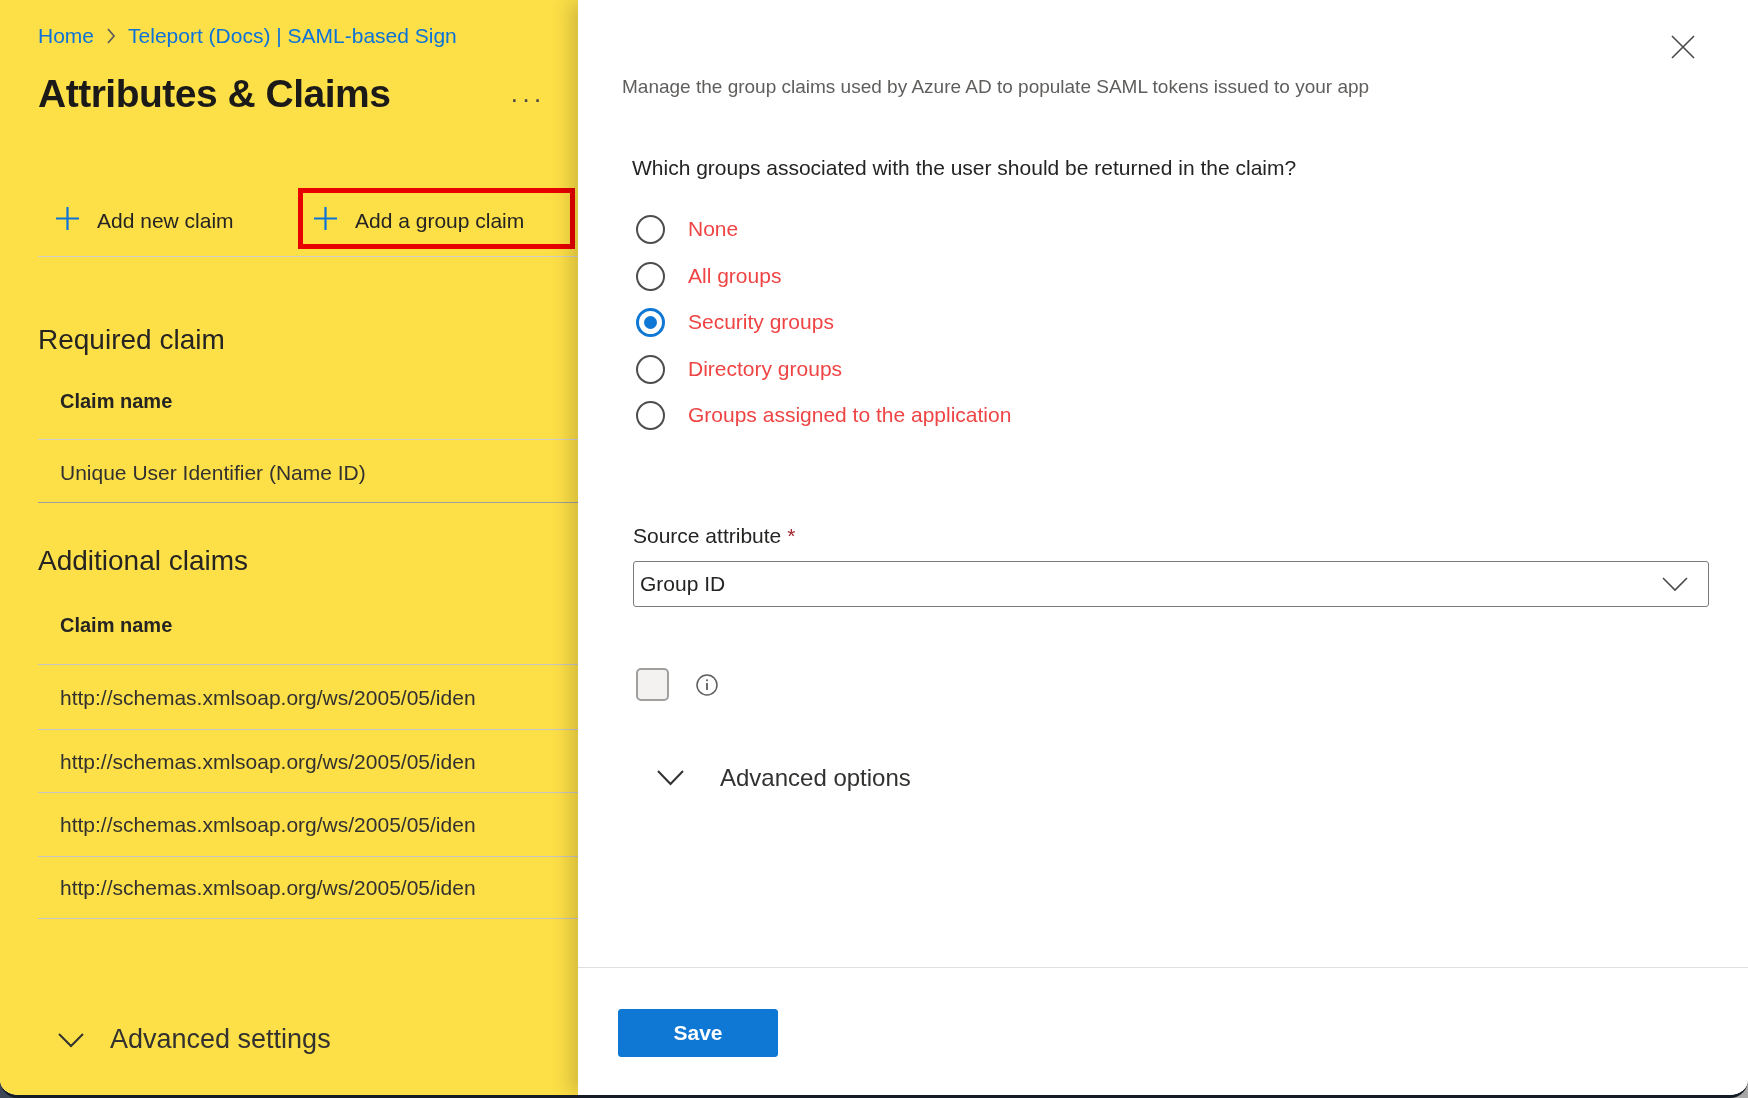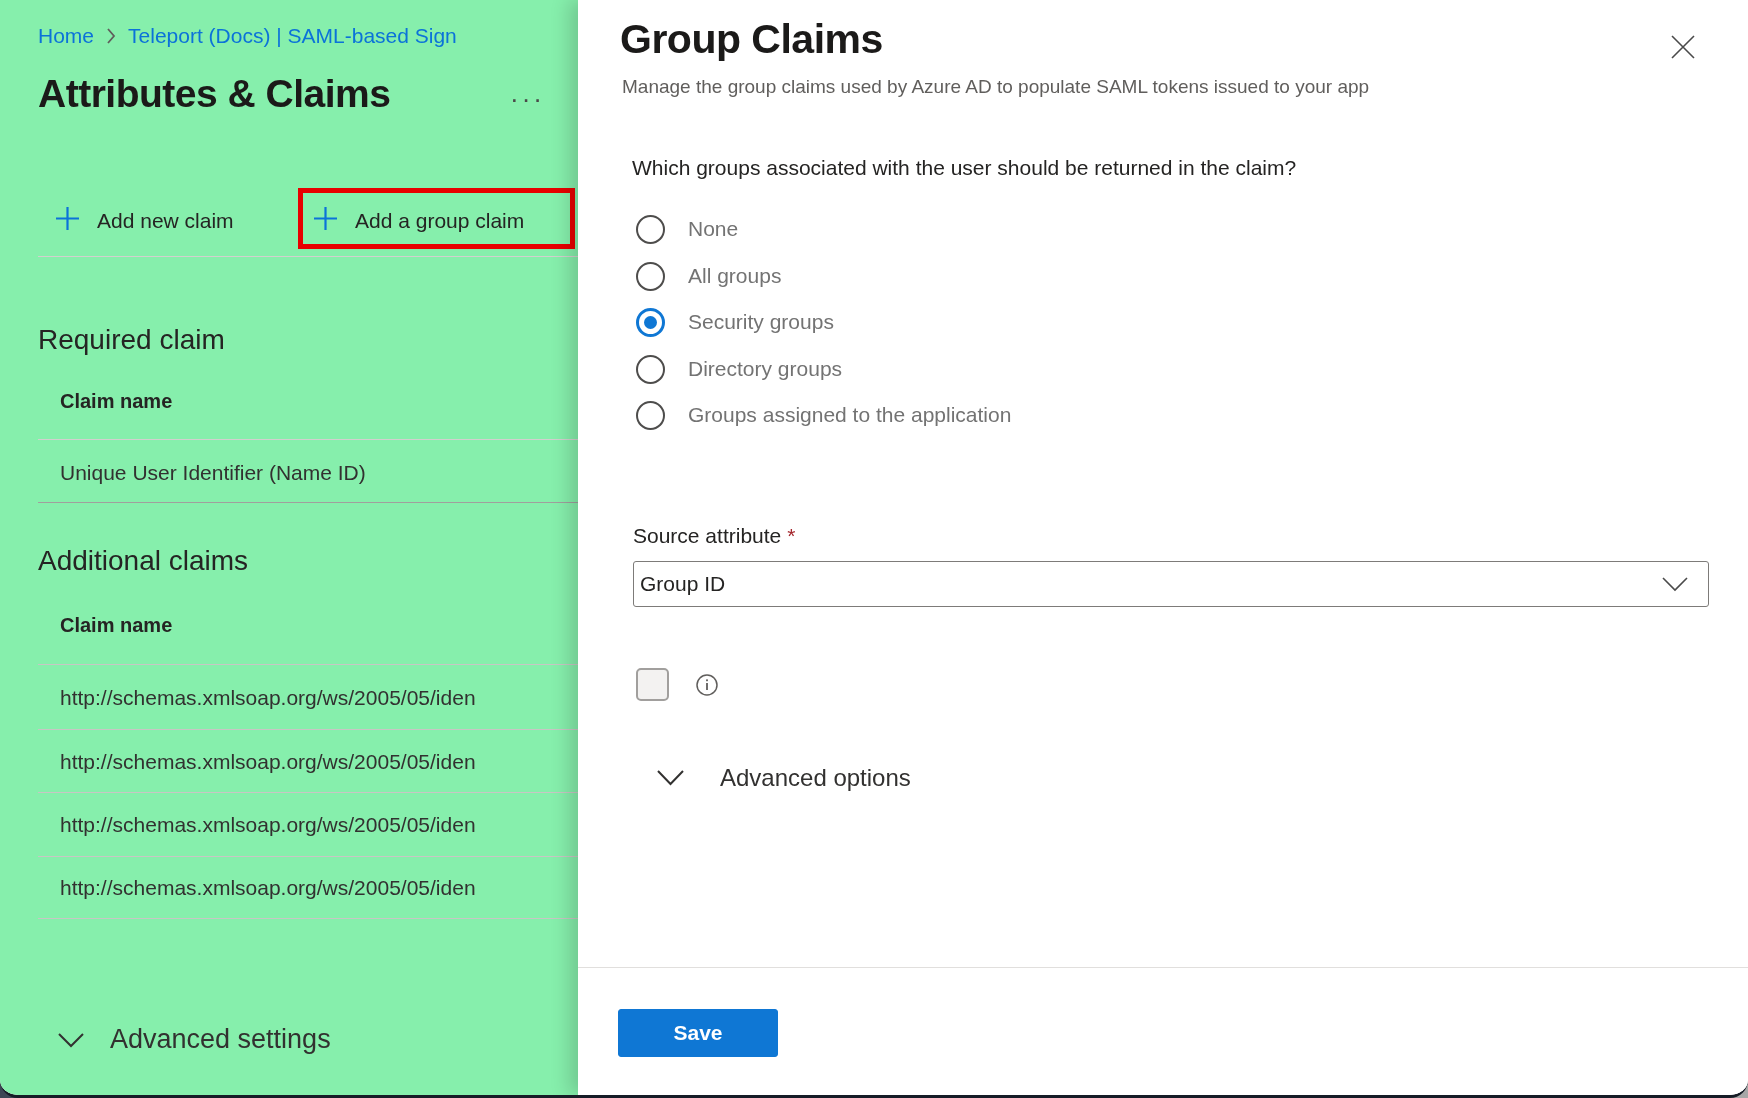--- a/index.html
+++ b/index.html
@@ -9,21 +9,21 @@
     background:linear-gradient(90deg,#3c4654 0%,#8f959c 60%,#a7a7a7 100%);
     overflow:hidden;
   }
   .window {
     position:relative; width:1748px; height:1098px;
     background:#ffffff; overflow:hidden;
     border-bottom:3px solid #161c26;
     border-bottom-left-radius:18px; border-bottom-right-radius:18px;
   }
   
-  .left-page { position:absolute; left:0; top:0; width:578px; height:100%; background:#86efac; overflow:hidden; }
+  .left-page { position:absolute; left:0; top:0; width:578px; height:100%; background:#fde047; overflow:hidden; }
   .breadcrumb { position:absolute; left:38px; top:24px; font-size:21px; white-space:nowrap; display:flex; align-items:center; gap:12px; }
   .crumb-link { color:#0b72d9; text-decoration:none; cursor:pointer; }
   .crumb-sep { color:#605e5c; display:inline-flex; }
   .page-title { position:absolute; left:38px; top:72px; font-size:39px; font-weight:700; color:#1b1a19; letter-spacing:-0.5px; }
   .more-options { position:absolute; left:510px; top:84px; font-size:26px; color:#4a4948; letter-spacing:3px; cursor:pointer; }
   .toolbar-btn { position:absolute; display:flex; align-items:center; gap:18px; height:50px; top:196px; cursor:pointer; font-size:21px; color:#252423; }
   .btn-add-new { left:56px; }
   .btn-add-group { left:314px; }
   .red-highlight { position:absolute; left:298px; top:188px; width:277px; height:61px; border:5px solid #e80000; pointer-events:none; }
   .divider { position:absolute; left:38px; right:0; height:1px; background:#d2d0ce; }
@@ -38,21 +38,21 @@
   }
   .panel-title { position:absolute; left:42px; top:16px; font-size:41px; font-weight:700; color:#1b1a19; letter-spacing:-0.5px; }
   .panel-subtitle { position:absolute; left:44px; top:76px; font-size:19px; color:#605e5c; white-space:nowrap; }
   .close-btn { position:absolute; right:48px; top:30px; width:34px; height:34px; display:flex; align-items:center; justify-content:center; cursor:pointer; }
   .question { position:absolute; left:54px; top:156px; font-size:21px; color:#252423; white-space:nowrap; }
   .radio-row { position:absolute; left:58px; height:40px; display:flex; align-items:center; gap:23px; cursor:pointer; }
   .radio-circle { width:29px; height:29px; border:2px solid #4e4d4c; border-radius:50%; background:#fff; flex:0 0 auto; display:flex; align-items:center; justify-content:center; }
   .radio-row.selected .radio-circle { border:3px solid #0f77d4; }
   .radio-dot { width:13px; height:13px; border-radius:50%; background:transparent; }
   .radio-row.selected .radio-dot { background:#0f77d4; }
-  .radio-label { font-size:21px; color:#737373; white-space:nowrap; }
+  .radio-label { font-size:21px; color:#ef4444; white-space:nowrap; }
   .source-label { position:absolute; left:55px; top:524px; font-size:21px; color:#252423; }
   .required-mark { color:#a4262c; margin-left:6px; }
   .dropdown { position:absolute; left:55px; top:561px; width:1076px; height:46px; border:1px solid #7d7b79; border-radius:3px; background:#fff; display:flex; align-items:center; cursor:pointer; }
   .dropdown-value { font-size:21px; color:#252423; margin-left:6px; flex:1; }
   .dropdown-chevron { margin-right:20px; display:flex; }
   .checkbox-row { position:absolute; left:58px; top:668px; display:flex; align-items:center; gap:20px; cursor:pointer; }
   .checkbox-box { width:33px; height:33px; border:2px solid #a19f9d; border-radius:5px; background:#f3f2f1; flex:0 0 auto; }
   .checkbox-label { font-size:21px; color:#252423; white-space:nowrap; }
   .info-icon { display:flex; margin-left:6px; cursor:pointer; }
   .adv-options { position:absolute; left:79px; top:764px; display:flex; align-items:center; gap:36px; font-size:24px; color:#323130; cursor:pointer; }
@@ -125,21 +125,20 @@
         <svg width="26" height="15" viewBox="0 0 26 15">
             <path d="M1 1 L13 13 L25 1" fill="none" stroke="#323130" stroke-width="2"></path>
           </svg>
       </span>
       <span>Advanced settings</span>
     </div>
   </div>
 
   <div class="panel">
 
-    <h2 class="panel-title">Group Claims</h2>
     <div class="panel-subtitle">Manage the group claims used by Azure AD to populate SAML tokens issued to your app</div>
 
     <div class="close-btn">
       <svg width="28" height="28" viewBox="0 0 28 28">
           <path d="M3 3 L25 25 M25 3 L3 25" stroke="#4a4a4a" stroke-width="1.6" fill="none"></path>
         </svg>
     </div>
 
     <div class="question">Which groups associated with the user should be returned in the claim?</div>
 

